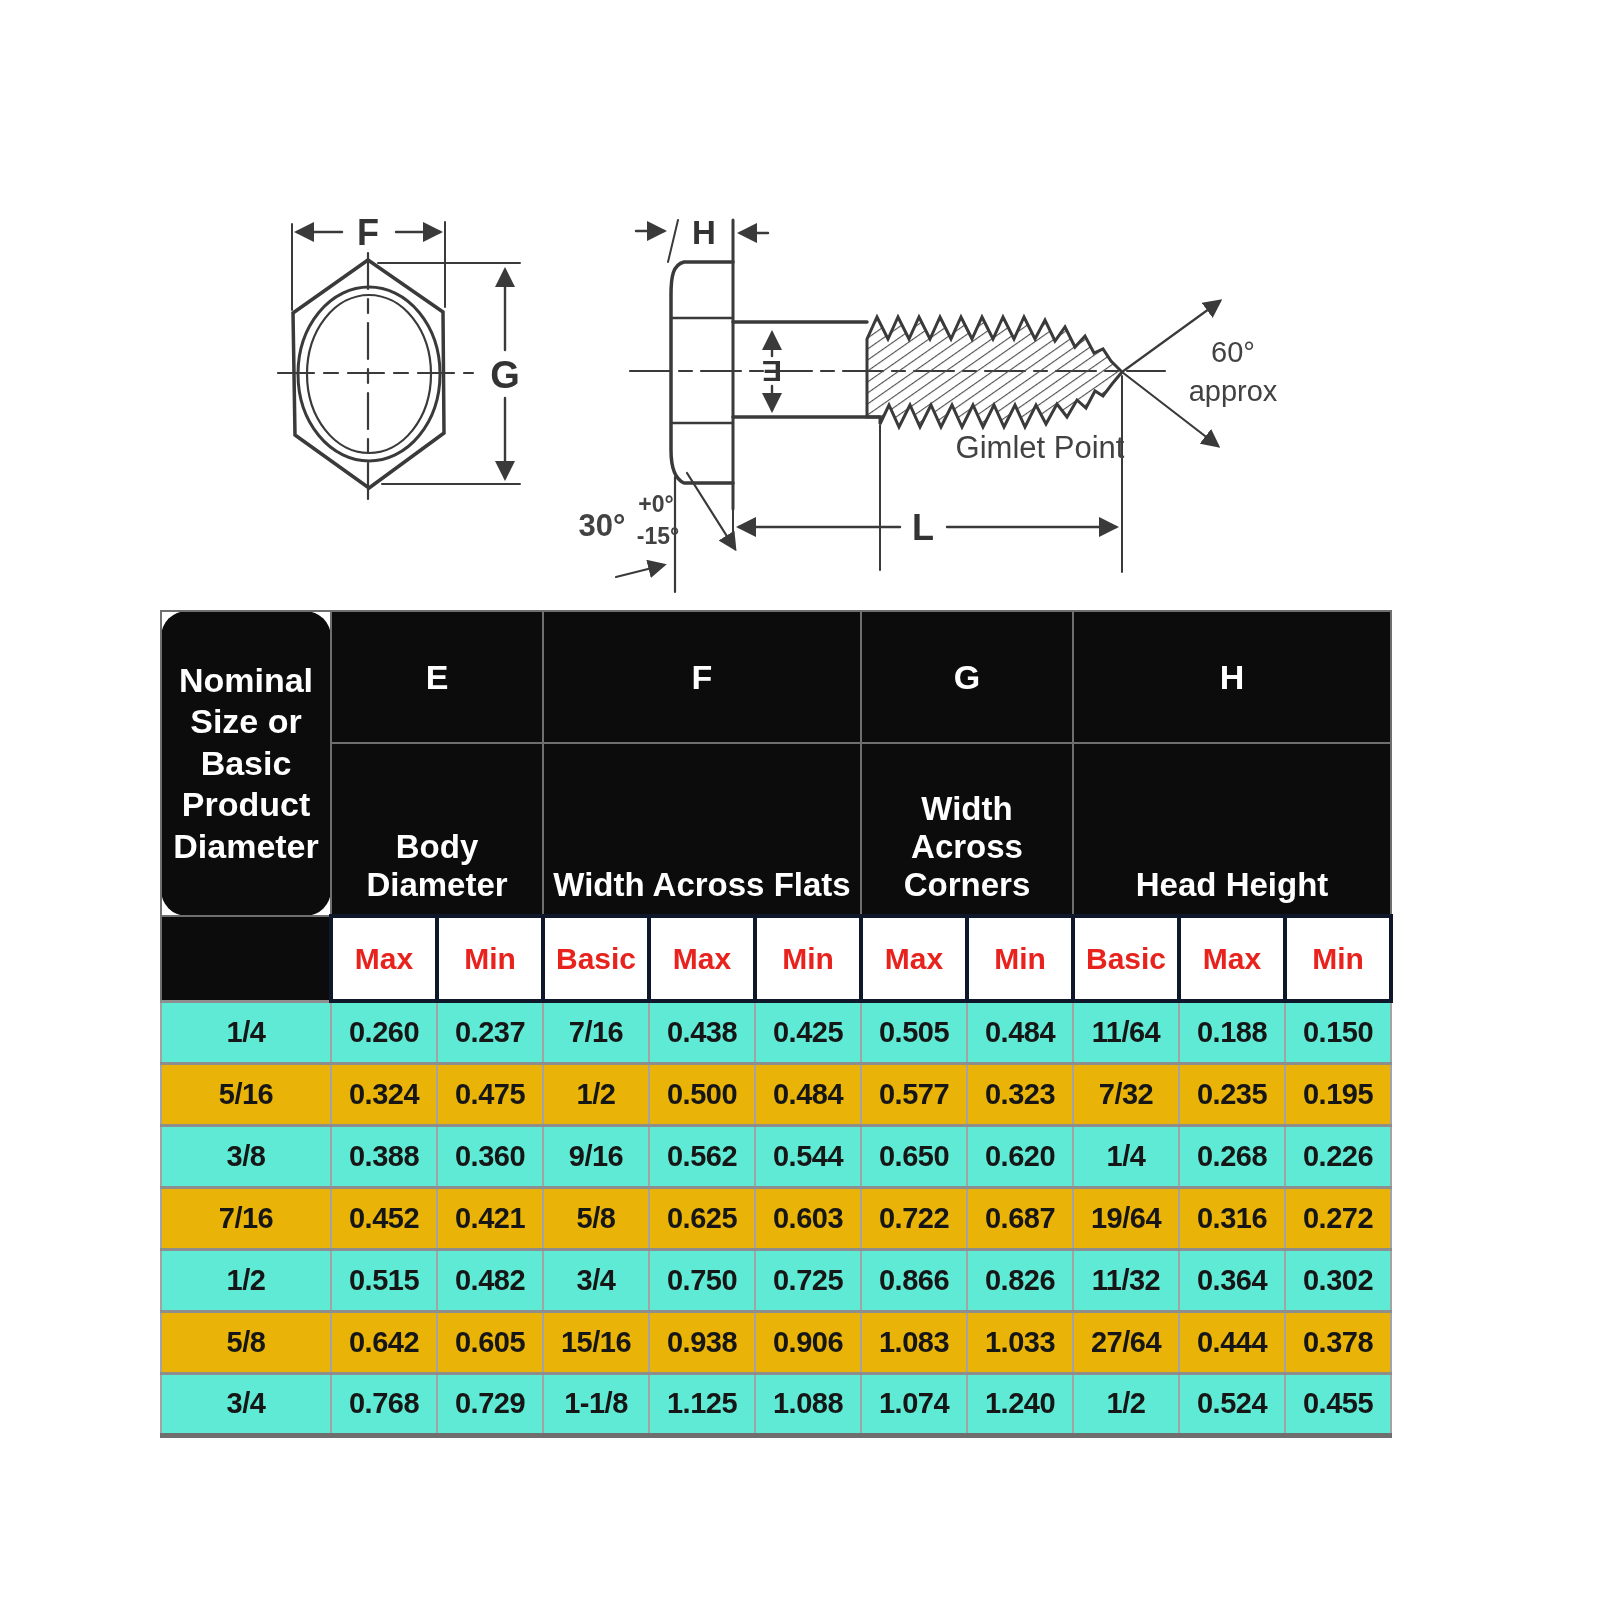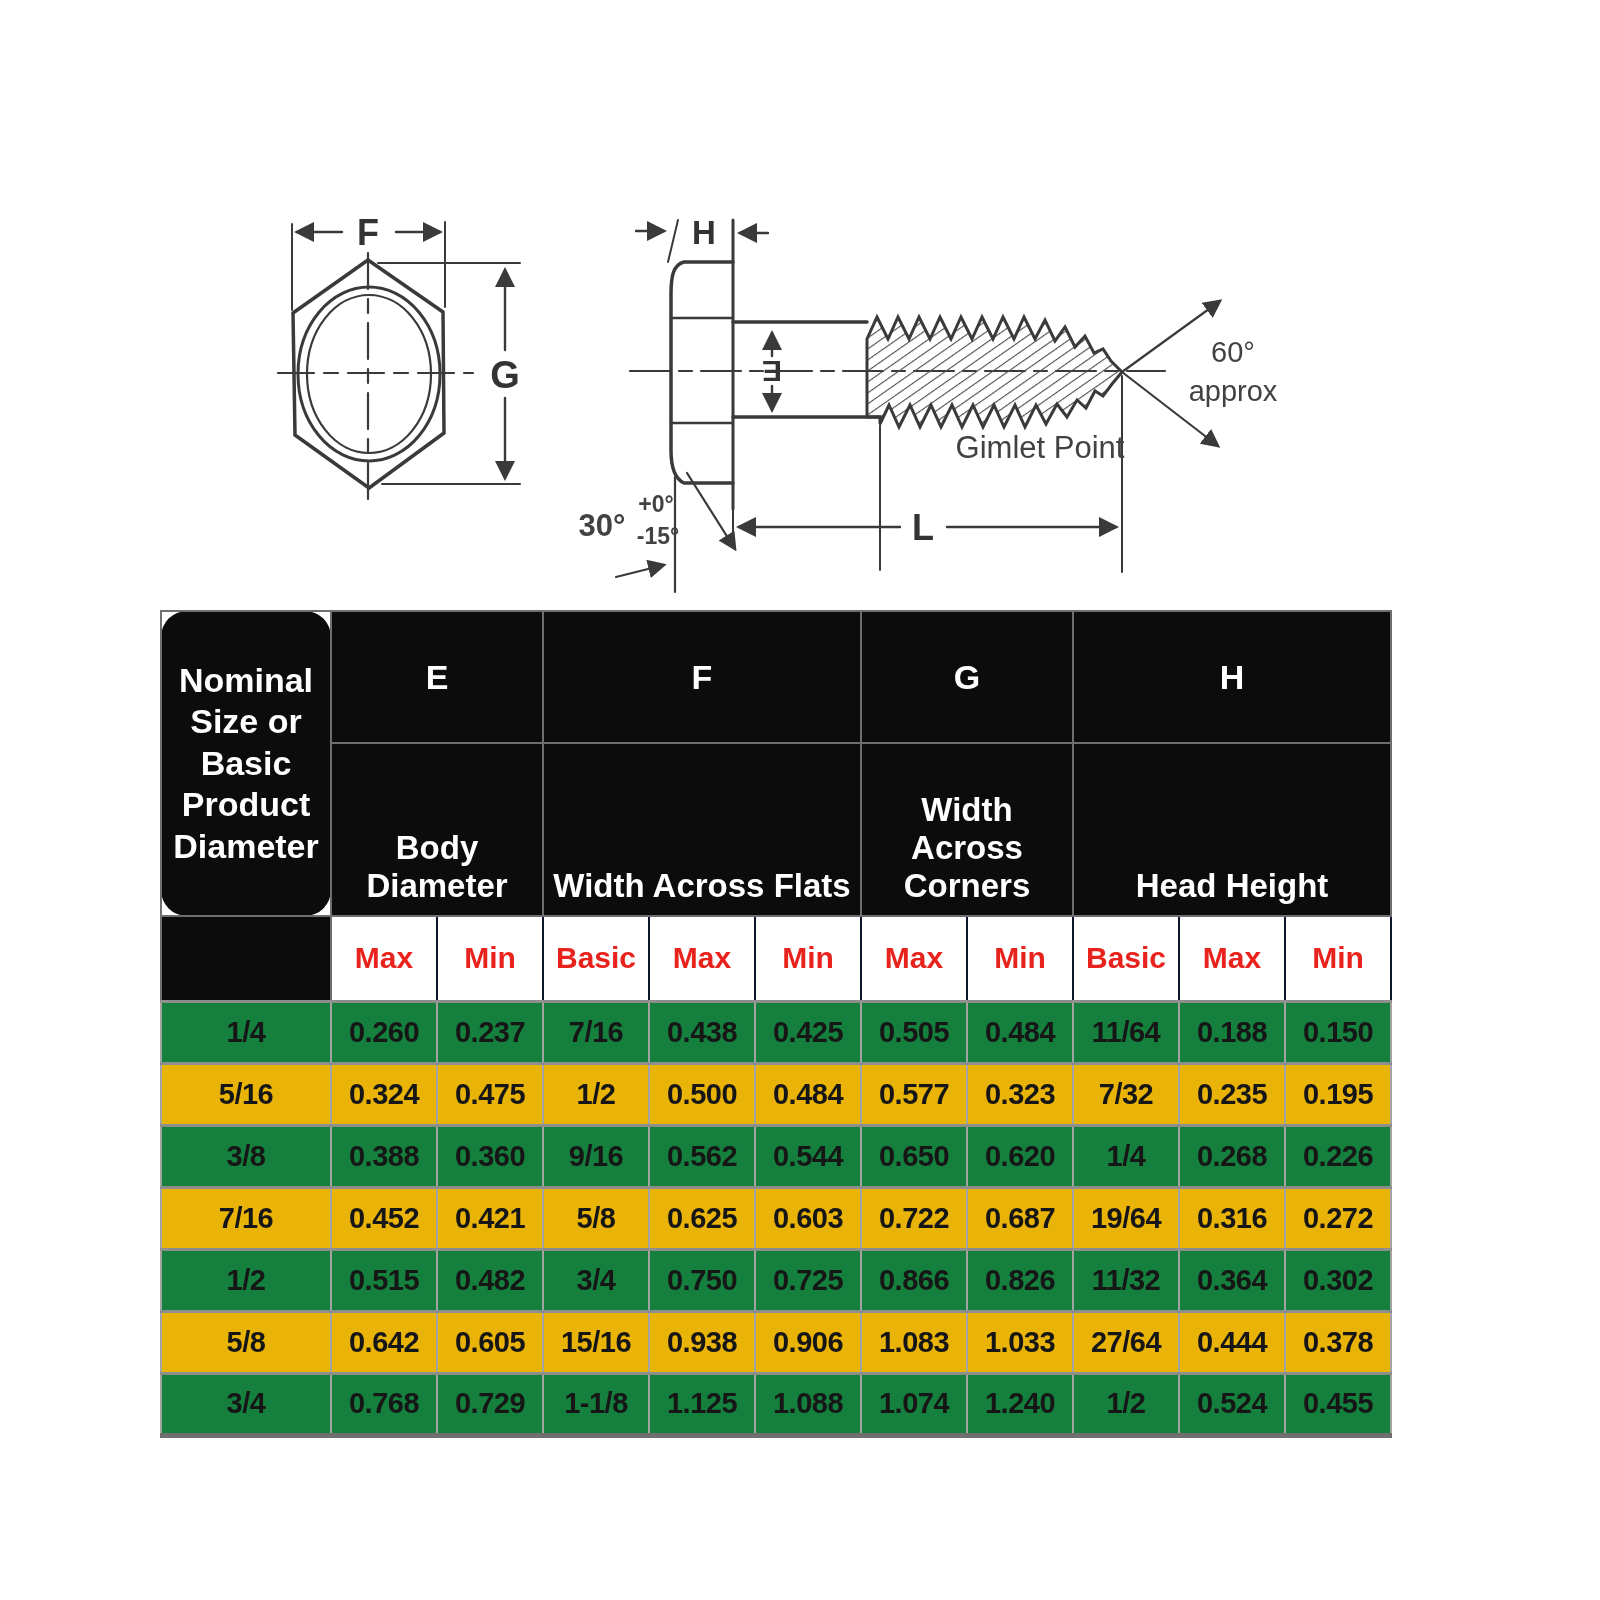--- a/index.html
+++ b/index.html
@@ -12,26 +12,26 @@
              table-layout:fixed;}
   table.spec th,table.spec td{padding:0;text-align:center;}
   thead th{background:#0c0c0c;color:#ffffff;border:2px solid #6f6f6f;}
   tr.letters{height:132px;}
   tr.letters th{font-size:34px;font-weight:bold;}
   th.corner{font-size:30px;font-weight:bold;line-height:1.22;vertical-align:middle;border-radius:26px;}
   tr.subs{height:173px;}
   tr.subs th{font-size:33px;font-weight:bold;vertical-align:bottom;padding-bottom:10px;line-height:1.15;}
   tr.measure{height:85px;}
   tr.measure th{background:#ffffff;color:#e8231d;font-size:30px;font-weight:bold;
-                border:2px solid #0f172a;vertical-align:middle;}
+                border:4px solid #0f172a;vertical-align:middle;}
   tr.measure th.blk{background:#0c0c0c;border:2px solid #6f6f6f;}
   tbody tr{height:62px;}
   tbody td{font-size:29px;font-weight:bold;letter-spacing:-0.5px;color:#161616;
            border:2px solid #a3a3a3;border-top:3px solid #8e8e8e;}
-  tbody tr.shaded td{background:#15803d;}
+  tbody tr.shaded td{background:#5eead4;}
   tbody tr.plain td{background:#eab308;}
   tbody tr:last-child td{border-bottom:5px solid #6e6e6e;}
 </style>
 </head>
 <body>
 
 <div class="page">
 
   
   <svg class="diagram" width="1600" height="605" viewBox="0 0 1600 605">

